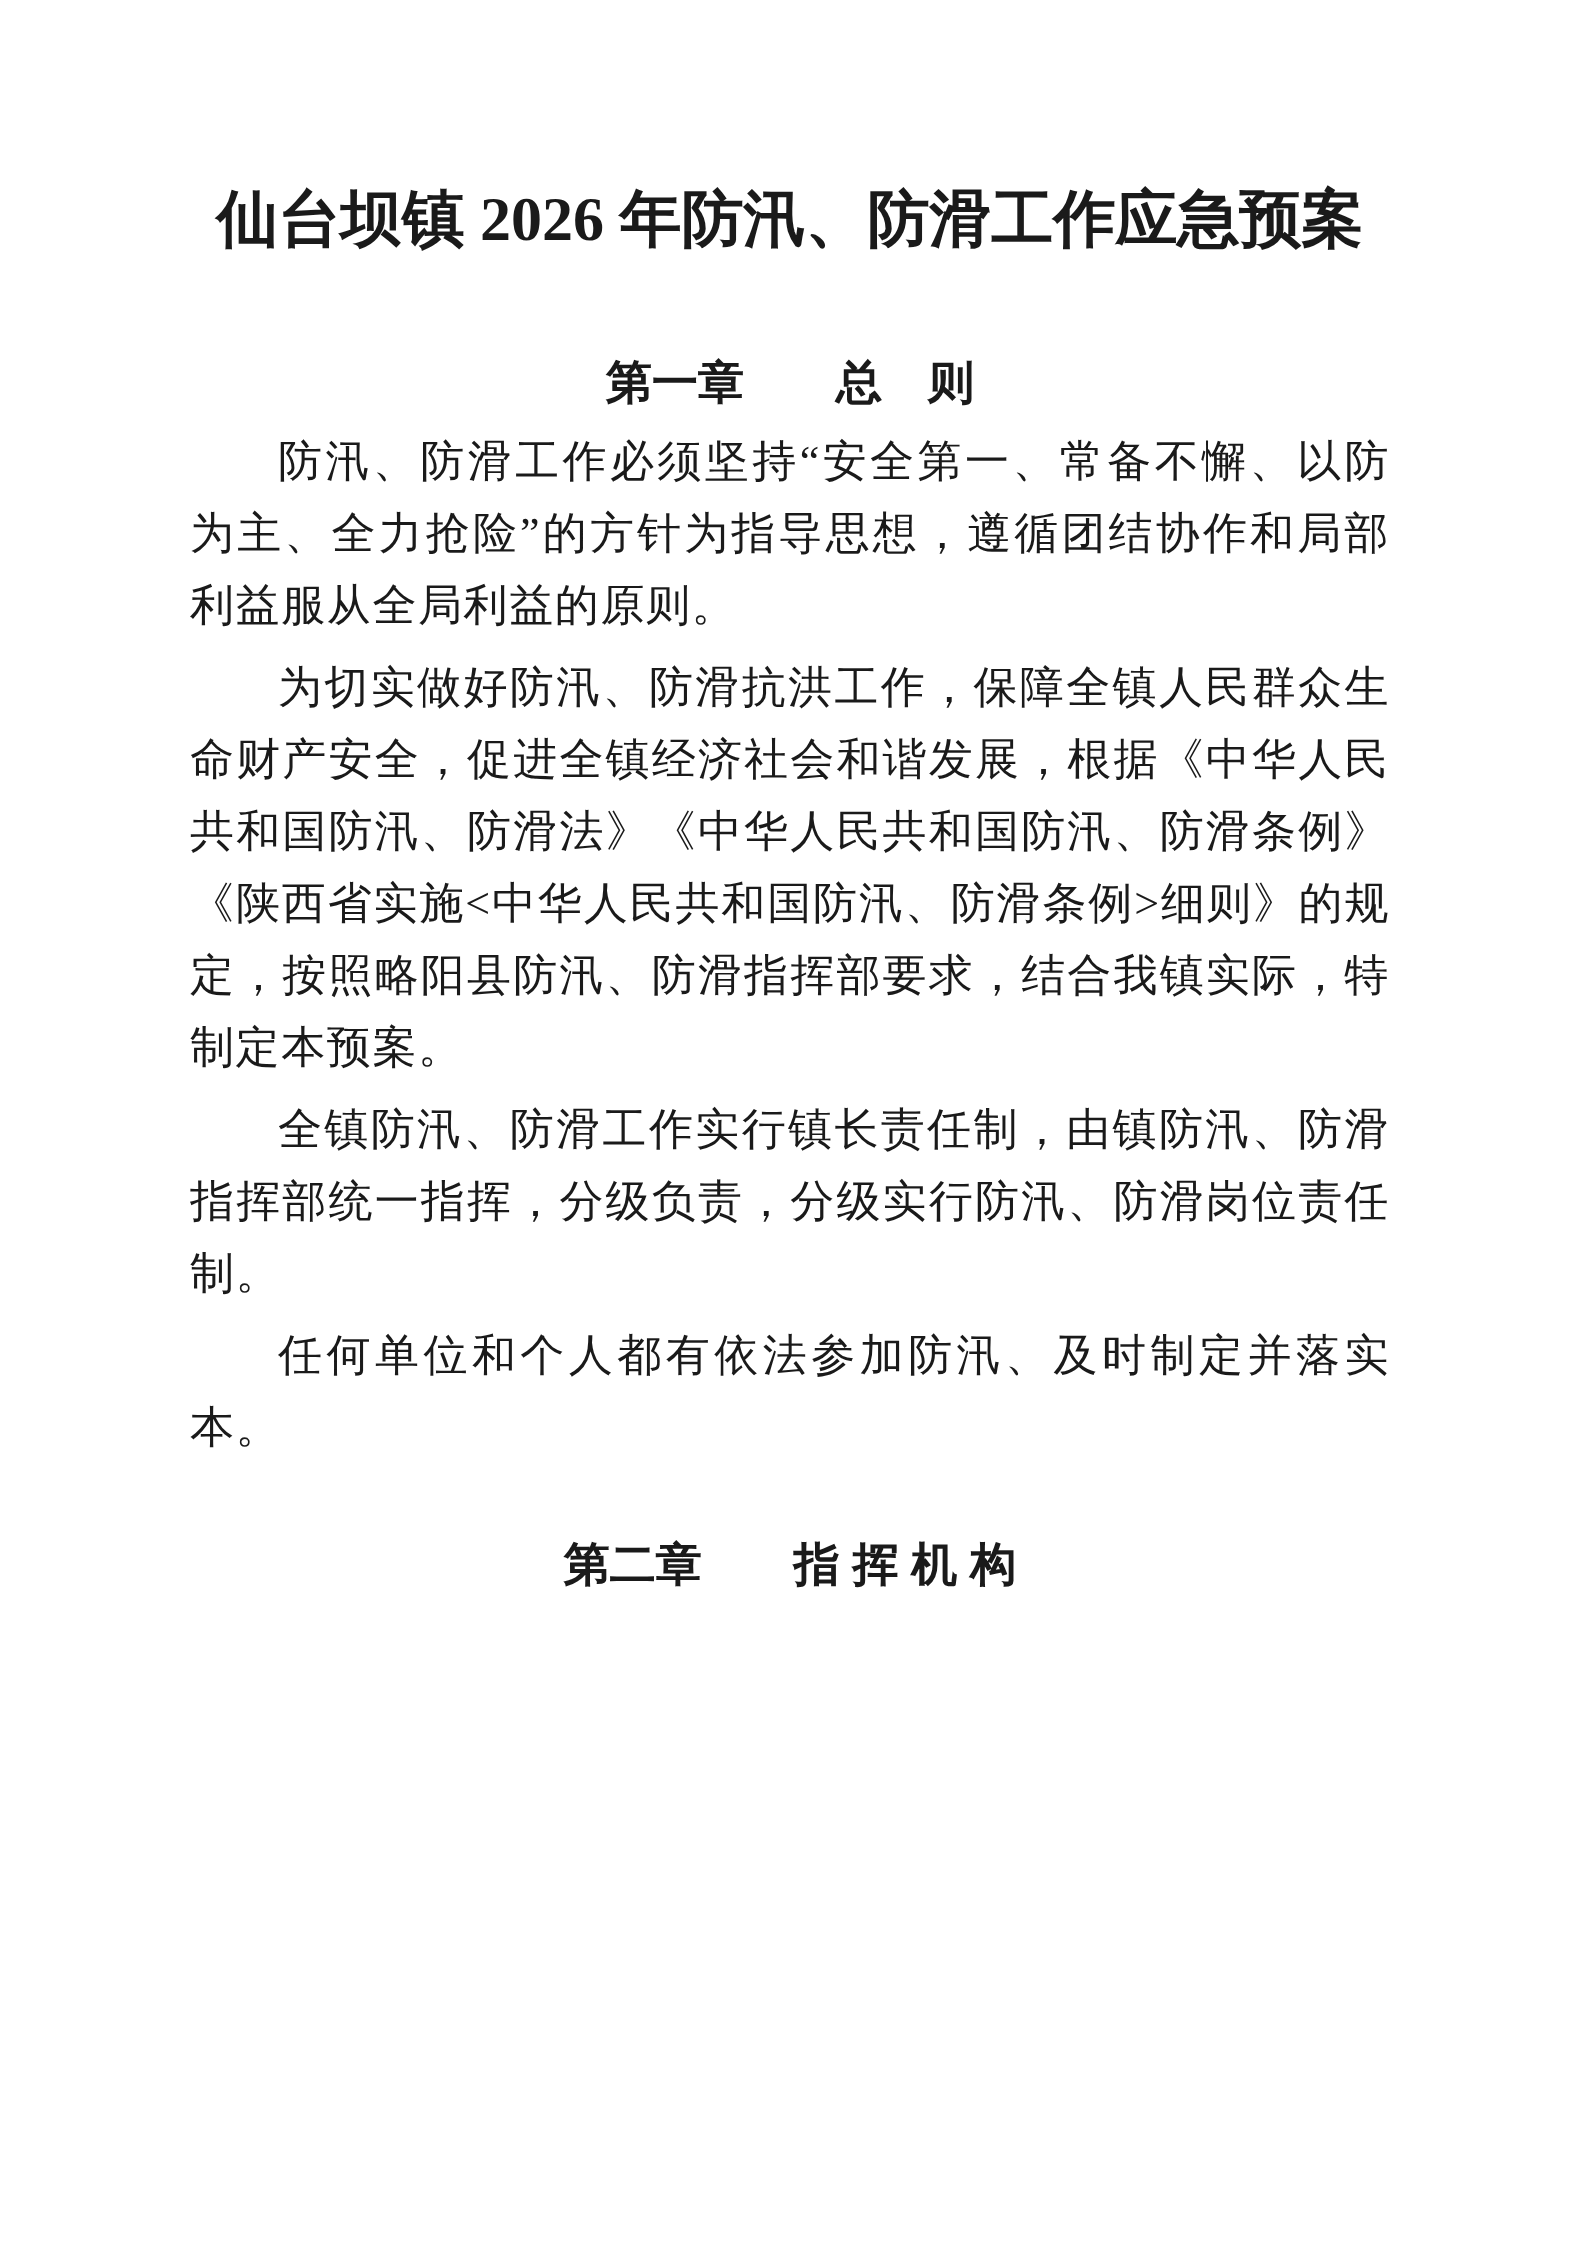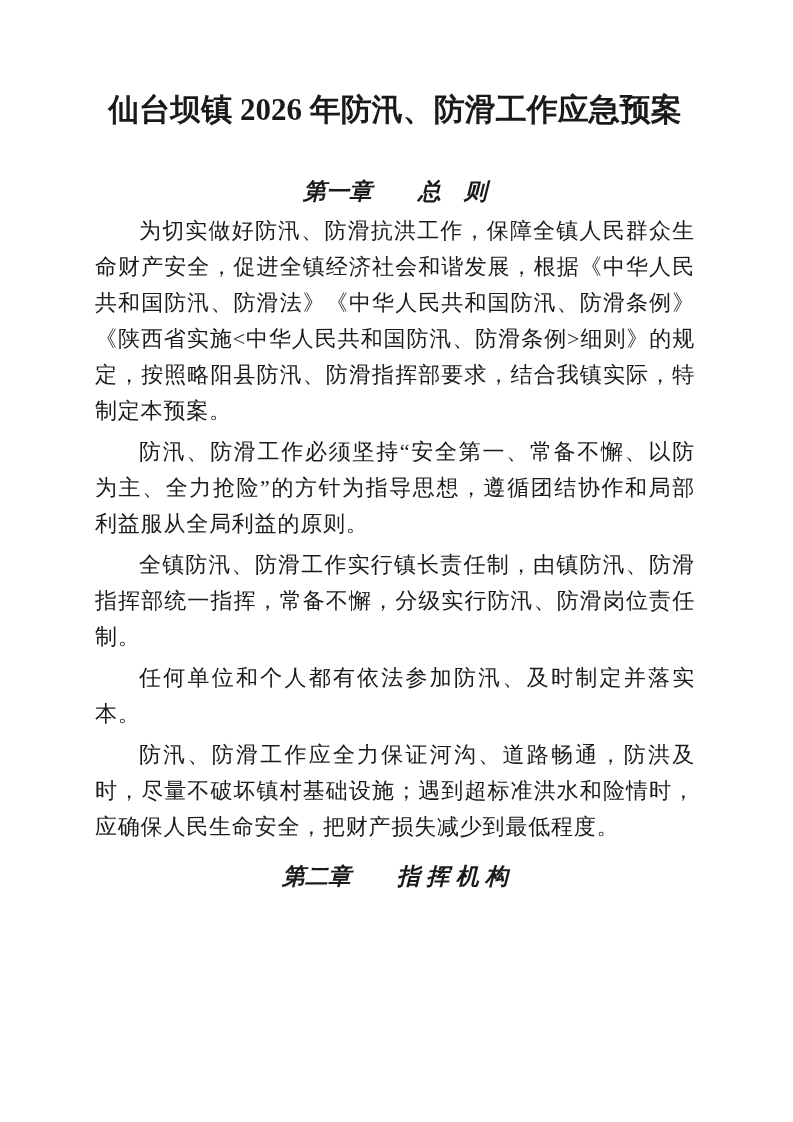--- a/index.html
+++ b/index.html
@@ -30,27 +30,26 @@
     line-height: 44px;
     font-family: "Liberation Serif", serif;
   }
   .chapter-heading {
     font-size: 23px;
     font-weight: bold;
     text-align: center;
     line-height: 30px;
     white-space: pre;
     font-family: "Liberation Sans", sans-serif;
-    font-style: italic;
   }
   .chapter-heading.first {
     margin: 44px 0 7px 0;
   }
   .chapter-heading.second {
-    margin: 16px 0 7px 0;
+    margin: 35px 0 7px 0;
   }
   p.body-para {
     margin: 0 0 5px 0;
     font-size: 22px;
     line-height: 36px;
     text-align: justify;
     text-indent: 2em;
     letter-spacing: 0.8px;
     font-family: "Liberation Serif", serif;
   }
@@ -68,29 +67,28 @@
 </head>
 <body>
 
 <div class="page">
   <div class="content">
 
     <div class="doc-title">仙台坝镇 2026 年防汛、防滑工作应急预案</div>
 
     <div class="chapter-heading first">第一章　　总　则</div>
 
+    <p class="body-para">防汛、防滑工作必须坚持“安全第一、常备不懈、以防为主、全力抢险”的方针为指导思想，遵循团结协作和局部利益服从全局利益的原则。</p>
+
     <p class="body-para">为切实做好防汛、防滑抗洪工作，保障全镇人民群众生命财产安全，促进全镇经济社会和谐发展，根据《中华人民共和国防汛、防滑法》《中华人民共和国防汛、防滑条例》《陕西省实施&lt;中华人民共和国防汛、防滑条例&gt;细则》的规定，按照略阳县防汛、防滑指挥部要求，结合我镇实际，特制定本预案。</p>
 
-    <p class="body-para">防汛、防滑工作必须坚持“安全第一、常备不懈、以防为主、全力抢险”的方针为指导思想，遵循团结协作和局部利益服从全局利益的原则。</p>
-
-    <p class="body-para">全镇防汛、防滑工作实行镇长责任制，由镇防汛、防滑指挥部统一指挥，常备不懈，分级实行防汛、防滑岗位责任制。</p>
+    <p class="body-para">全镇防汛、防滑工作实行镇长责任制，由镇防汛、防滑指挥部统一指挥，分级负责，分级实行防汛、防滑岗位责任制。</p>
 
     <p class="body-para">任何单位和个人都有依法参加防汛、及时制定并落实本。</p>
 
-    <p class="body-para">防汛、防滑工作应全力保证河沟、道路畅通，防洪及时，尽量不破坏镇村基础设施；遇到超标准洪水和险情时，应确保人民生命安全，把财产损失减少到最低程度。</p>
 
     <div class="chapter-heading second">第二章　　指 挥 机 构</div>
 
 
   </div>
 
   <div class="page-number">- 2 -</div>
 </div>
 
 </body></html>

